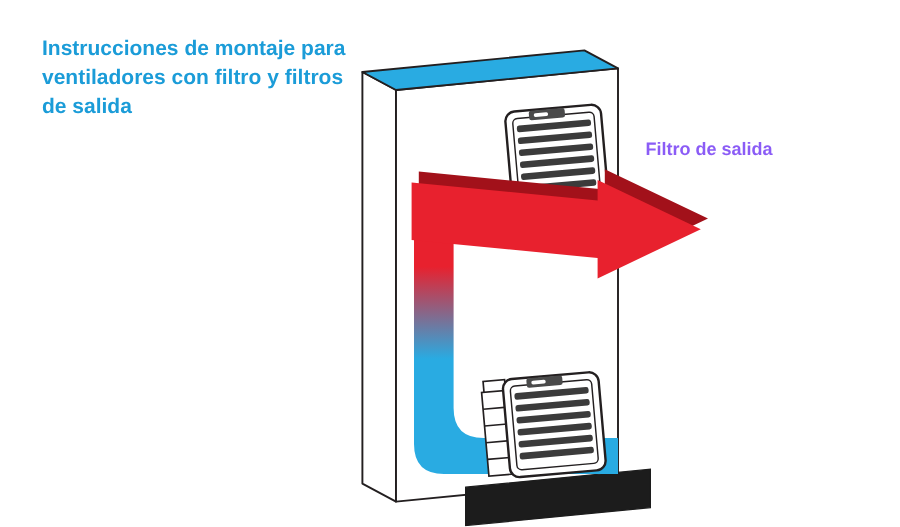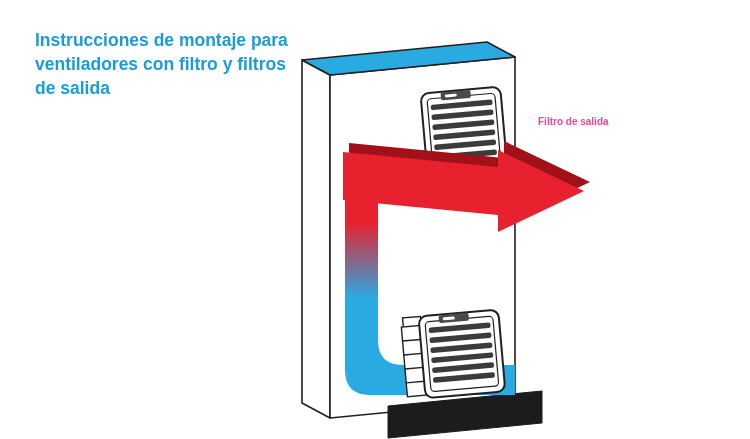--- a/index.html
+++ b/index.html
@@ -15,23 +15,23 @@
     left:35px;top:28px;
     width:300px;
     font-size:17.5px;
     line-height:1.38;
     font-weight:700;
     color:#1b9cd8;
     white-space:pre-line;
   }
   .callout{
     position:absolute;
-    font-size:10px;
+    font-size:15px;
     font-weight:700;
-    color:#ec4899;
+    color:#8b5cf6;
     white-space:nowrap;
   }
   #callout-exit{left:538px;top:116px;}
   #callout-fan{left:540px;top:344px;}
   svg{position:absolute;left:0;top:0;}
 </style>
 </head>
 <body>
 
 <div id="canvas">

